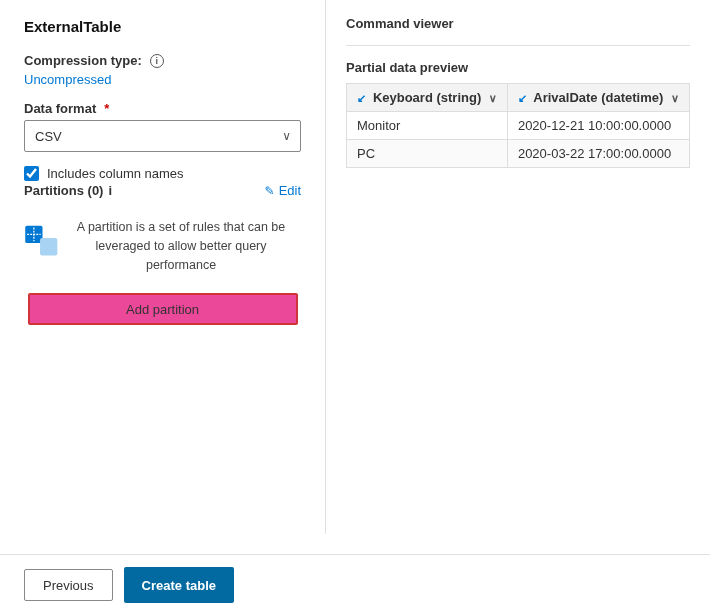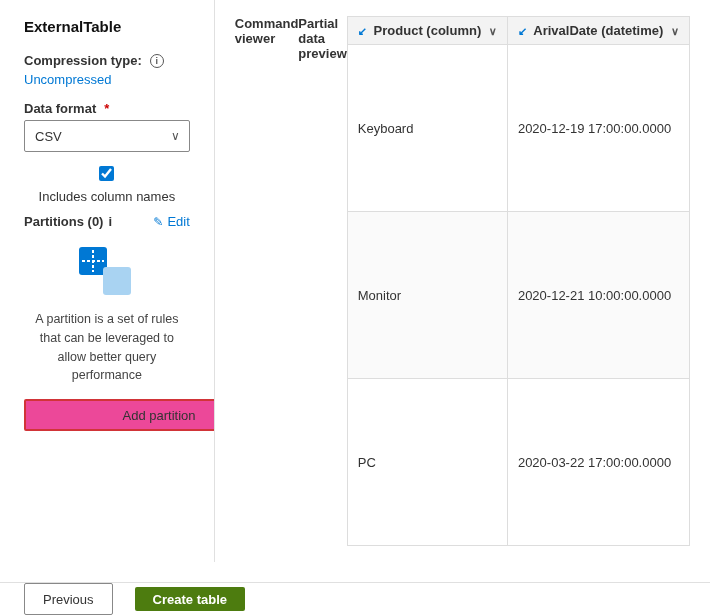--- a/index.html
+++ b/index.html
@@ -89,22 +89,21 @@
       top: 50%;
       transform: translateY(-50%);
       pointer-events: none;
       font-size: 12px;
       color: #555;
     }
     .checkbox-row {
       display: flex;
       align-items: center;
       gap: 8px;
-      margin-bottom: 10px;
-      flex-direction: column;
+      margin-bottom: 2px;
     }
     .checkbox-row input[type="checkbox"] {
       width: 15px;
       height: 15px;
       accent-color: #0078d4;
     }
     .checkbox-label {
       font-size: 13px;
       color: #333;
     }
@@ -131,21 +130,21 @@
       cursor: pointer;
       background: none;
       border: none;
     }
     .edit-icon {
       font-size: 12px;
     }
     
     .partition-icon-area {
       display: flex;
-      flex-direction: column;
+      flex-direction: row;
       align-items: center;
       margin-bottom: 14px;
     }
     .partition-svg-icon {
       width: 60px;
       height: 55px;
       margin-bottom: 10px;
     }
     .partition-description {
       text-align: center;
@@ -166,21 +165,21 @@
       cursor: pointer;
       text-align: center;
       margin: 0 auto;
       border-radius: 2px;
     }
     
     .right-panel {
       flex: 1;
       padding: 16px 20px;
       display: flex;
-      flex-direction: row;
+      flex-direction: column;
     }
     .command-viewer-label {
       font-size: 13px;
       font-weight: 600;
       color: #333;
       margin-bottom: 14px;
     }
     .partial-preview-label {
       font-size: 13px;
       font-weight: 600;
@@ -211,40 +210,40 @@
       padding: 6px 10px;
       color: #333;
     }
     .preview-table tr:nth-child(even) td {
       background: #fafafa;
     }
     
     .footer {
       display: flex;
       align-items: center;
-      gap: 22px;
-      padding: 0 24px;
+      gap: 11px;
+      padding: 12px 24px;
       border-top: 1px solid #e0e0e0;
       margin-top: 20px;
     }
     .btn-previous {
       height: 32px;
       padding: 0 18px;
       border: 1px solid #888;
       background: #fff;
       color: #333;
       font-size: 13px;
       cursor: pointer;
       border-radius: 2px;
     }
     .btn-create {
-      height: 24px;
+      height: 36px;
       padding: 0 18px;
       border: none;
-      background: #4d7c0f;
+      background: #0369a1;
       color: #fff;
       font-size: 13px;
       font-weight: 600;
       cursor: pointer;
       border-radius: 2px;
     }
 
     .divider-line {
       border: none;
       border-top: 1px solid #e0e0e0;
@@ -316,35 +315,31 @@
     <div class="right-panel">
       <div class="command-viewer-label">Command viewer</div>
       <hr class="divider-line">
       <div class="partial-preview-label">Partial data preview</div>
 
       <table class="preview-table">
         <thead>
           <tr>
             <th>
               <span class="col-icon">↙</span>
-              <span>Product (column)</span>
+              <span>Keyboard (string)</span>
               <span style="margin-left:4px; font-size:11px; color:#555;">∨</span>
             </th>
             <th>
               <span class="col-icon">↙</span>
               <span>ArivalDate (datetime)</span>
               <span style="margin-left:4px; font-size:11px; color:#555;">∨</span>
             </th>
           </tr>
         </thead>
         <tbody id="preview-tbody">
-        <tr>
-              <td>Keyboard</td>
-              <td>2020-12-19 17:00:00.0000</td>
-            </tr>
             <tr>
               <td>Monitor</td>
               <td>2020-12-21 10:00:00.0000</td>
             </tr>
             <tr>
               <td>PC</td>
               <td>2020-03-22 17:00:00.0000</td>
             </tr>
           </tbody>
       </table>

